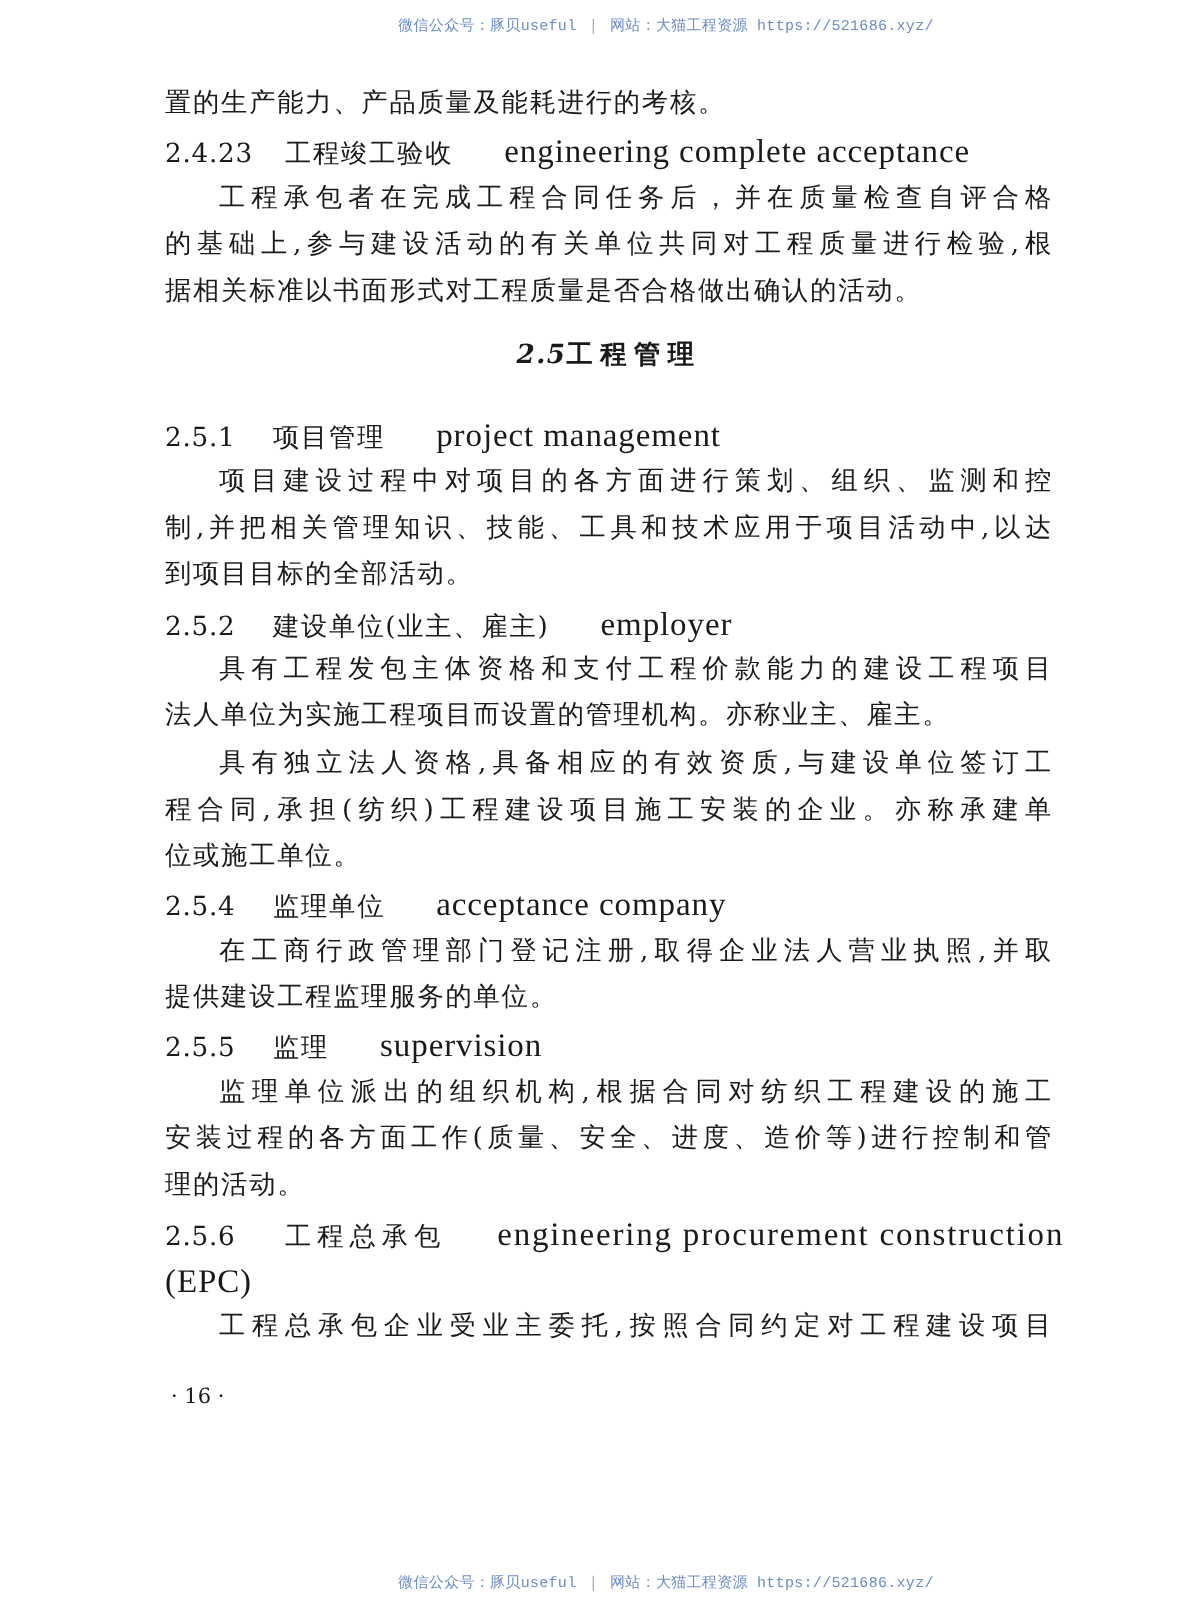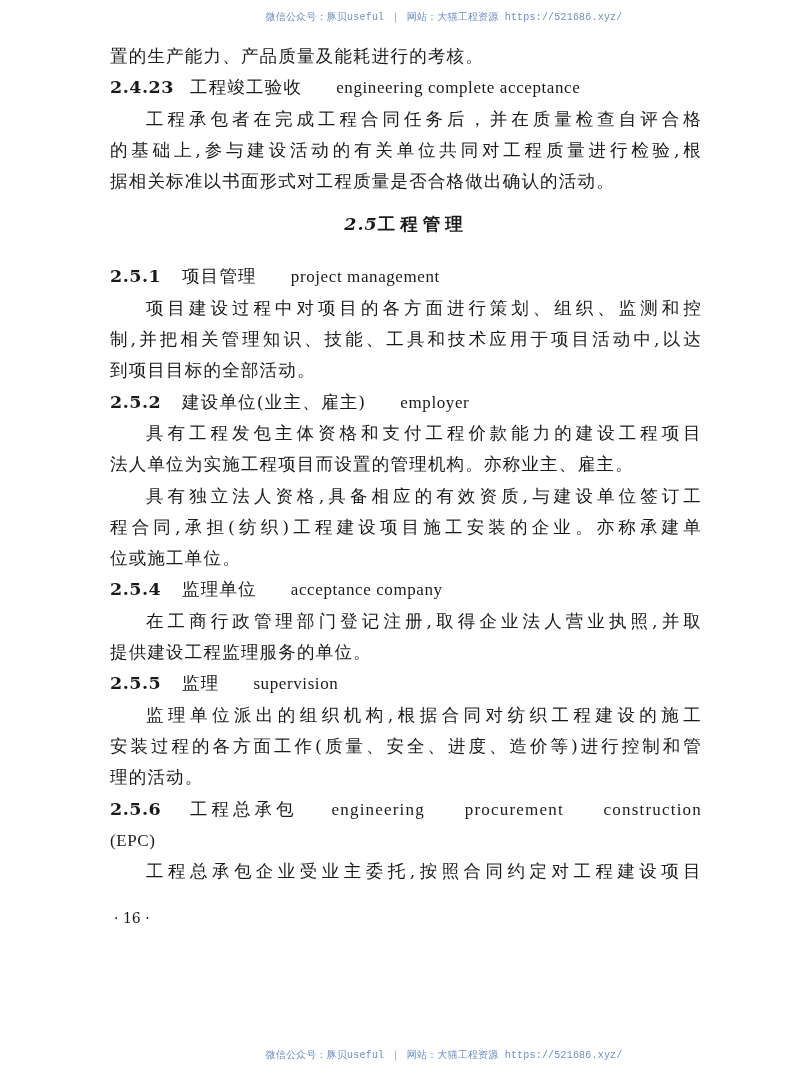--- a/index.html
+++ b/index.html
@@ -6,30 +6,30 @@
   body {
     width: 800px; height: 1081px; background: #ffffff; position: relative; overflow: hidden;
     font-family: "DejaVu Serif", "Liberation Serif", serif; color: #1a1a1a;
   }
   .watermark {
     position: absolute; left: 0; width: 800px; text-align: center;
     font-size: 10px; color: #6d8cc4; font-family: Liberation Mono, monospace; letter-spacing: 0.2px; margin-left: 44px;
   }
   .wm-top { top: 10px; }
   .wm-bottom { top: 1048px; }
-  .page { position: absolute; left: 110px; top: 41px; width: 592px; }
+  .page { position: absolute; left: 110px; top: 54px; width: 592px; }
   .line {
     height: 31.3px; line-height: 31.3px; font-size: 17.5px; white-space: nowrap;
     letter-spacing: 1.2px;
   }
   .indent { padding-left: 36px; }
   .term-line { font-size: 17.5px; }
-  .term-num { font-weight: bold; font-family: "DejaVu Serif", serif; display: inline-block; width: 72px; letter-spacing: 0.5px; }
+  .term-num { font-weight: normal; font-family: "DejaVu Serif", serif; display: inline-block; width: 72px; letter-spacing: 0.5px; }
   .term-cn { display: inline-block; margin-right: 34px; }
-  .term-en { font-family: "Liberation Serif", serif; font-size: 17px; letter-spacing: 0.6px; }
+  .term-en { font-family: "Liberation Serif", serif; font-size: 22px; letter-spacing: 0.6px; }
   .section-heading {
     height: 46px; line-height: 46px; margin-top: 4px; margin-bottom: 14px; text-align: center; font-weight: bold;
     font-size: 17.5px; letter-spacing: 5px;
   }
   .section-heading .sec-num { letter-spacing: 1px; font-style: italic; }
   .justify { text-align: justify; text-align-last: justify; }
   .page-num { margin-top: 16px; font-size: 14px; height: 31px; line-height: 31px; padding-left: 4px; }
 </style>
 </head>
 <body>

